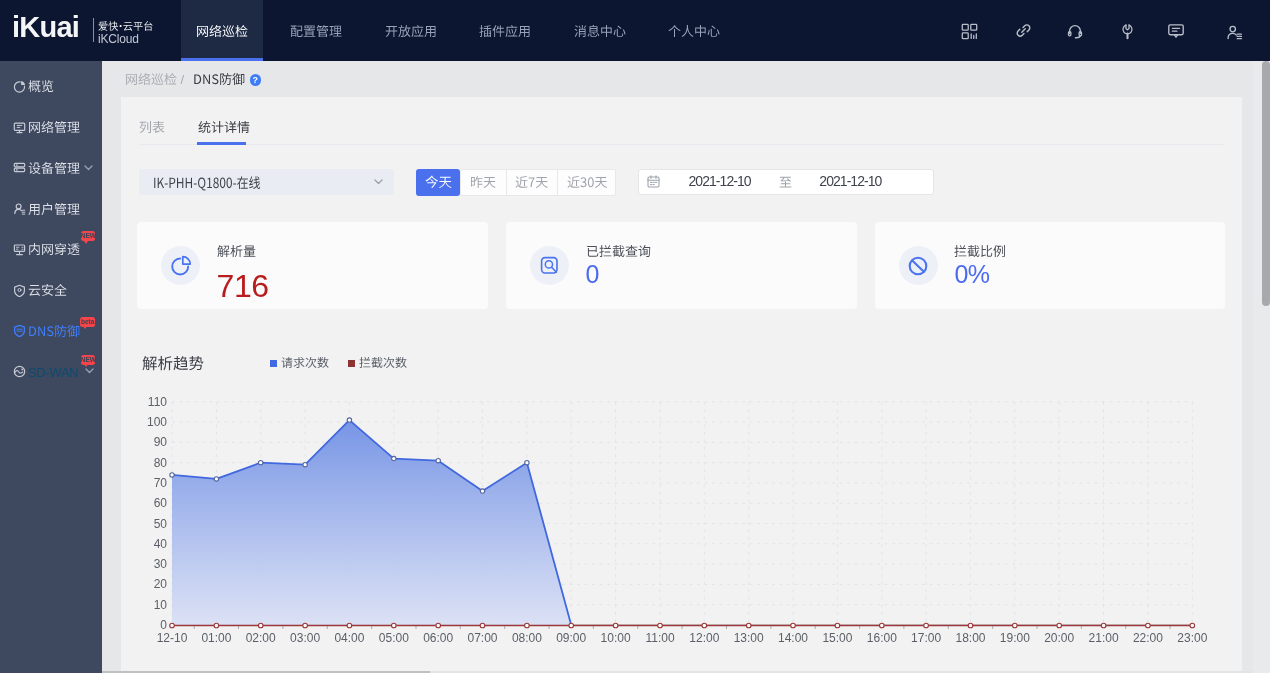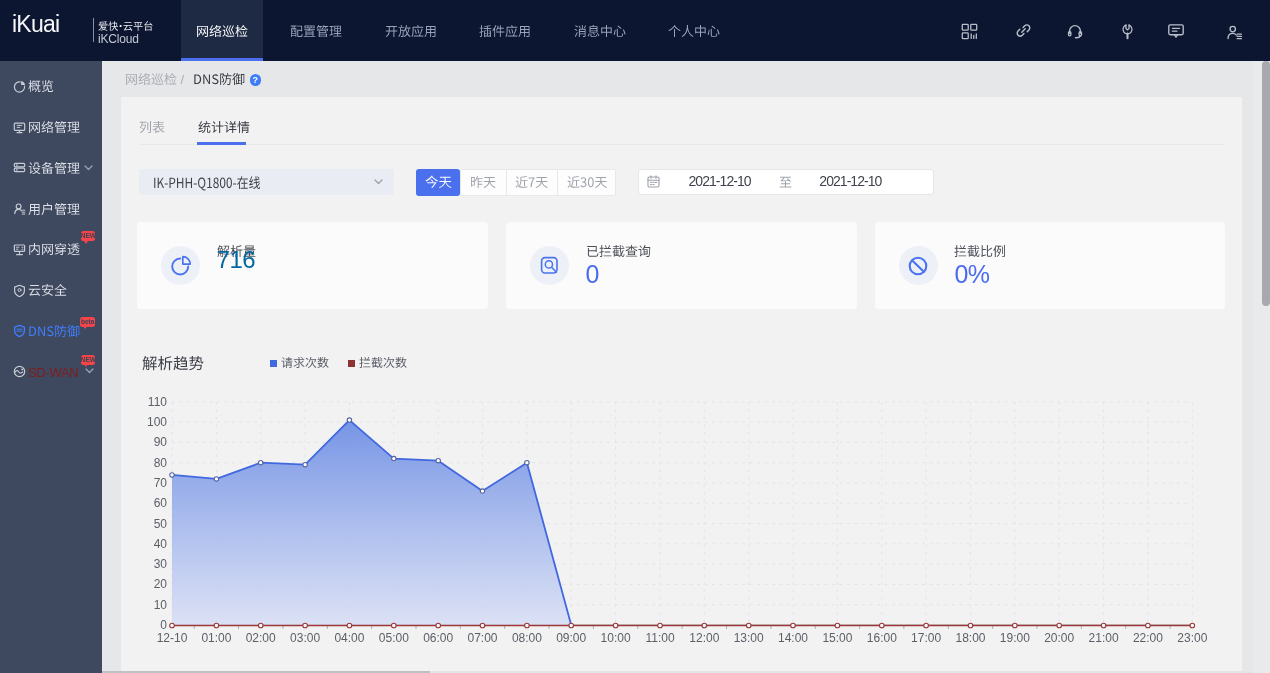--- a/index.html
+++ b/index.html
@@ -5,21 +5,21 @@
 font-family:"Liberation Sans",sans-serif;-webkit-font-smoothing:antialiased}
 #root{position:relative;width:1270px;height:673px}
 .abs{position:absolute}
 svg.ct{position:absolute;overflow:visible}
 .txt{position:absolute;white-space:nowrap}
 </style></head><body>
 <div id="root">
 <div class="abs" style="left:0;top:0;width:1270px;height:61px;background:#0d1631"></div>
 <div class="abs" style="left:181px;top:0;width:82px;height:61px;background:#1e2944"></div>
 <div class="abs" style="left:181px;top:58px;width:82px;height:3px;background:#4a70ee"></div>
-<div class="txt" style="left:12px;top:10.6px;font-size:23px;font-weight:normal;color:#f4f5f7;letter-spacing:-0.75px">iKuai</div>
+<div class="txt" style="left:12px;top:10.6px;font-size:29px;font-weight:bold;color:#f4f5f7;letter-spacing:-0.75px">iKuai</div>
 <div class="abs" style="left:92.5px;top:18px;width:1px;height:24px;background:#8b91a4"></div>
 <svg class="ct" style="left:98px;top:20.2px" width="57" height="14" viewBox="0 -10 57 14">
       <path fill="#eff1f4" d="M8.5 -8.7C6.8 -8.4 3.6 -8.2 1.1 -8.1C1.2 -8 1.3 -7.7 1.3 -7.5C3.8 -7.5 6.9 -7.7 8.8 -8ZM7.5 -7.7C7.3 -7.3 7 -6.7 6.7 -6.2H5.6C5.5 -6.6 5.3 -7.2 5.2 -7.6L4.6 -7.4C4.7 -7 4.8 -6.6 4.9 -6.2H3.3C3.2 -6.6 3 -7.1 2.8 -7.5L2.3 -7.3C2.4 -7 2.5 -6.6 2.6 -6.2H0.8V-4.5H1.5V-5.6H8.7V-4.5H9.4V-6.2H7.4C7.6 -6.6 7.9 -7.1 8.1 -7.5ZM4.1 -2.2H7.2C6.8 -1.7 6.3 -1.3 5.8 -1C5.1 -1.3 4.6 -1.7 4.1 -2.2ZM3.7 -5.3C3.7 -5 3.6 -4.7 3.5 -4.4H1.6V-3.7H3.3C2.8 -1.9 1.9 -0.7 0.4 0.1C0.6 0.3 0.8 0.6 0.9 0.7C2 0.1 2.8 -0.8 3.4 -2C3.9 -1.5 4.4 -1 5 -0.7C4.3 -0.3 3.4 -0.1 2.6 0C2.7 0.2 2.9 0.5 2.9 0.7C3.9 0.5 4.9 0.2 5.8 -0.3C6.7 0.2 7.9 0.5 9.1 0.7C9.1 0.5 9.3 0.2 9.5 0C8.4 -0.1 7.4 -0.3 6.5 -0.7C7.2 -1.2 7.8 -1.8 8.2 -2.6L7.8 -2.9L7.7 -2.9H3.8C3.9 -3.1 4 -3.4 4.1 -3.7H8.6V-4.4H4.3C4.3 -4.6 4.4 -4.9 4.4 -5.2Z M11.9 -8.8V0.8H12.7V-8.8ZM11 -6.8C10.9 -5.9 10.7 -4.8 10.5 -4.1L11.1 -3.9C11.3 -4.6 11.5 -5.9 11.6 -6.7ZM12.7 -6.9C13 -6.3 13.3 -5.4 13.5 -4.9L14 -5.2C13.9 -5.7 13.6 -6.5 13.2 -7.1ZM18.4 -4H16.8C16.8 -4.5 16.9 -4.9 16.9 -5.3V-6.4H18.4ZM16.1 -8.8V-7.2H14.1V-6.4H16.1V-5.3C16.1 -4.9 16.1 -4.5 16 -4H13.5V-3.2H15.9C15.7 -1.9 15 -0.7 13.2 0.3C13.4 0.4 13.6 0.7 13.7 0.9C15.5 -0.1 16.2 -1.4 16.6 -2.7C17.2 -1.1 18.1 0.2 19.6 0.9C19.7 0.6 19.9 0.3 20.1 0.1C18.7 -0.4 17.7 -1.7 17.2 -3.2H20V-4H19.1V-7.2H16.9V-8.8Z M22.6 -5.1C22 -5.1 21.5 -4.6 21.5 -4C21.5 -3.4 22 -2.9 22.6 -2.9C23.2 -2.9 23.7 -3.4 23.7 -4C23.7 -4.6 23.2 -5.1 22.6 -5.1Z M26.5 -8V-7.2H33.4V-8ZM26.3 0.5C26.7 0.3 27.3 0.3 32.9 -0.3C33.2 0.2 33.4 0.5 33.5 0.9L34.3 0.4C33.8 -0.6 32.7 -2.1 31.9 -3.3L31.2 -2.9C31.6 -2.3 32 -1.6 32.4 -1L27.3 -0.6C28.1 -1.6 29 -2.9 29.6 -4.2H34.5V-5H25.4V-4.2H28.6C27.9 -2.9 27.1 -1.6 26.8 -1.2C26.5 -0.8 26.2 -0.5 26 -0.4C26.1 -0.2 26.2 0.3 26.3 0.5Z M36.8 -6.6C37.2 -5.8 37.6 -4.8 37.7 -4.2L38.5 -4.5C38.3 -5.1 37.9 -6.1 37.5 -6.8ZM42.7 -6.9C42.5 -6.1 42 -5 41.6 -4.4L42.3 -4.2C42.7 -4.8 43.2 -5.8 43.5 -6.6ZM35.6 -3.7V-2.9H39.7V0.8H40.5V-2.9H44.7V-3.7H40.5V-7.3H44.1V-8.1H36.1V-7.3H39.7V-3.7Z M47 -3.6V0.8H47.8V0.3H52.8V0.8H53.6V-3.6ZM47.8 -0.5V-2.8H52.8V-0.5ZM46.5 -4.5C46.9 -4.6 47.5 -4.7 53.4 -5C53.6 -4.7 53.8 -4.3 54 -4.1L54.6 -4.6C54.1 -5.4 52.9 -6.7 51.9 -7.6L51.3 -7.2C51.8 -6.8 52.3 -6.2 52.8 -5.7L47.6 -5.4C48.5 -6.3 49.4 -7.4 50.2 -8.5L49.4 -8.9C48.6 -7.6 47.5 -6.2 47.1 -5.9C46.7 -5.5 46.5 -5.3 46.3 -5.2C46.3 -5 46.5 -4.6 46.5 -4.5Z"></path>
     </svg>
 <div class="txt" style="left:98px;top:32px;font-size:12px;color:#c3c8d4;letter-spacing:-0.2px">iKCloud</div>
 <svg class="ct" style="left:195.7px;top:23.2px" width="54" height="17" viewBox="0 -13 54 17">
       <path fill="#ffffff" d="M2.5 -7C3.1 -6.3 3.7 -5.4 4.3 -4.6C3.8 -3.2 3.1 -2 2.2 -1.1C2.4 -1 2.8 -0.7 3 -0.6C3.8 -1.4 4.4 -2.5 4.9 -3.7C5.3 -3.1 5.7 -2.5 5.9 -2L6.6 -2.7C6.3 -3.2 5.8 -3.9 5.3 -4.7C5.7 -5.8 5.9 -6.9 6.1 -8.2L5.2 -8.3C5.1 -7.3 4.9 -6.4 4.7 -5.6C4.1 -6.2 3.6 -6.9 3.1 -7.5ZM6.3 -7C6.9 -6.2 7.5 -5.4 8.1 -4.5C7.5 -3.1 6.8 -1.9 5.9 -1C6.1 -0.9 6.5 -0.6 6.6 -0.5C7.5 -1.3 8.1 -2.4 8.6 -3.6C9.1 -2.9 9.5 -2.2 9.7 -1.7L10.4 -2.2C10.1 -2.9 9.6 -3.8 9 -4.7C9.4 -5.7 9.6 -6.9 9.8 -8.2L8.9 -8.3C8.8 -7.3 8.6 -6.4 8.4 -5.6C7.9 -6.2 7.4 -6.9 6.9 -7.5ZM1.1 -10.1V1H2.1V-9.2H10.9V-0.3C10.9 -0 10.8 0 10.6 0.1C10.3 0.1 9.5 0.1 8.6 0C8.8 0.3 8.9 0.7 9 1C10.2 1 10.9 1 11.3 0.8C11.7 0.7 11.9 0.4 11.9 -0.3V-10.1Z M13.5 -0.7 13.8 0.3C15 -0.1 16.6 -0.5 18.1 -1L17.9 -1.9C16.3 -1.4 14.6 -0.9 13.5 -0.7ZM20.4 -11.1C19.9 -9.7 19 -8.3 18 -7.4L18.1 -7.6L17.2 -8.1C17 -7.7 16.7 -7.2 16.5 -6.8L14.8 -6.6C15.6 -7.7 16.3 -9.1 16.9 -10.4L16 -10.9C15.5 -9.3 14.5 -7.7 14.2 -7.2C13.9 -6.8 13.7 -6.5 13.4 -6.4C13.6 -6.2 13.7 -5.7 13.8 -5.5C14 -5.6 14.3 -5.7 15.9 -5.9C15.3 -5.1 14.8 -4.4 14.5 -4.1C14.1 -3.7 13.8 -3.4 13.5 -3.3C13.7 -3 13.8 -2.6 13.9 -2.4C14.1 -2.5 14.6 -2.7 17.8 -3.5C17.8 -3.7 17.7 -4.1 17.8 -4.3L15.4 -3.8C16.2 -4.8 17.1 -6 17.9 -7.3C18.1 -7.1 18.4 -6.7 18.5 -6.5C18.9 -6.9 19.3 -7.4 19.7 -7.9C20 -7.2 20.5 -6.6 21.1 -6.1C20.1 -5.5 19 -5 17.9 -4.6C18 -4.4 18.2 -4 18.3 -3.7C19.5 -4.1 20.7 -4.7 21.8 -5.5C22.8 -4.8 23.9 -4.2 25.2 -3.8C25.2 -4.1 25.4 -4.5 25.5 -4.7C24.4 -5 23.4 -5.5 22.5 -6.1C23.6 -7 24.4 -8 25 -9.3L24.4 -9.7L24.3 -9.7H20.8C21 -10 21.2 -10.4 21.3 -10.8ZM19.1 -3.8V0.9H20V0.3H23.7V0.9H24.6V-3.8ZM20 -0.6V-3H23.7V-0.6ZM23.7 -8.8C23.2 -8 22.6 -7.2 21.8 -6.6C21.1 -7.2 20.6 -7.9 20.2 -8.6L20.3 -8.8Z M26.8 -10.2C27.5 -9.5 28.4 -8.5 28.8 -7.9L29.6 -8.4C29.2 -9.1 28.3 -10 27.5 -10.7ZM31.5 -10.6C31.2 -9.5 30.5 -7.6 29.8 -6.2C30.7 -4.5 31.6 -2.5 31.9 -1.2L32.9 -1.6C32.5 -2.8 31.6 -4.7 30.8 -6.2C31.4 -7.5 32.1 -9.1 32.5 -10.4ZM34.2 -10.6C33.8 -9.5 33 -7.6 32.3 -6.2C33.3 -4.5 34.2 -2.5 34.6 -1.3L35.6 -1.7C35.2 -2.8 34.2 -4.7 33.3 -6.2C33.9 -7.5 34.7 -9.1 35.2 -10.4ZM36.9 -10.6C36.5 -9.5 35.6 -7.6 34.8 -6.2C35.9 -4.5 36.9 -2.5 37.3 -1.3L38.3 -1.7C37.8 -2.8 36.8 -4.7 35.9 -6.2C36.5 -7.5 37.4 -9 37.9 -10.4ZM29.2 -6.2H26.6V-5.3H28.2V-1.7C27.7 -1.4 27 -0.8 26.4 -0L27.1 0.9C27.7 -0.1 28.3 -0.9 28.7 -0.9C29 -0.9 29.4 -0.4 30 -0.1C30.9 0.5 32 0.7 33.7 0.7C34.9 0.7 37.3 0.6 38.2 0.5C38.2 0.3 38.4 -0.2 38.5 -0.5C37.2 -0.4 35.3 -0.2 33.7 -0.2C32.2 -0.2 31.1 -0.3 30.2 -0.9C29.7 -1.2 29.5 -1.5 29.2 -1.6Z M45.1 -6.9V-6H49.5V-6.9ZM44.2 -4.6C44.5 -3.6 44.9 -2.3 45 -1.5L45.8 -1.7C45.7 -2.5 45.3 -3.8 44.9 -4.8ZM46.7 -5C46.9 -4 47.1 -2.7 47.2 -1.8L48 -2C47.9 -2.8 47.7 -4.1 47.5 -5.1ZM41.3 -10.9V-8.4H39.6V-7.5H41.2C40.9 -5.8 40.2 -3.8 39.4 -2.7C39.6 -2.5 39.8 -2.1 39.9 -1.8C40.4 -2.6 40.9 -3.9 41.3 -5.3V1H42.2V-5.7C42.6 -5.1 42.9 -4.4 43.1 -4L43.7 -4.6C43.5 -5 42.5 -6.6 42.2 -7V-7.5H43.6V-8.4H42.2V-10.9ZM47.1 -11C46.2 -9.2 44.7 -7.5 43 -6.5C43.2 -6.3 43.5 -5.9 43.6 -5.7C45 -6.6 46.3 -7.9 47.2 -9.4C48.2 -8.1 49.7 -6.7 51.1 -5.9C51.2 -6.1 51.4 -6.5 51.6 -6.7C50.2 -7.5 48.6 -9 47.7 -10.2L48 -10.7ZM43.5 -0.5V0.4H51.2V-0.5H48.8C49.5 -1.7 50.3 -3.4 50.8 -4.8L49.9 -5.1C49.5 -3.7 48.7 -1.7 48 -0.5Z"></path>
     </svg>
 <svg class="ct" style="left:290.2px;top:23.2px" width="54" height="17" viewBox="0 -13 54 17">
       <path fill="#9ba3ba" d="M7.2 -10.3V-9.4H11.2V-6.2H7.2V-0.6C7.2 0.6 7.6 0.9 8.8 0.9C9.1 0.9 10.7 0.9 11 0.9C12.2 0.9 12.5 0.3 12.6 -1.8C12.3 -1.9 11.9 -2.1 11.7 -2.2C11.6 -0.4 11.5 -0 10.9 -0C10.6 -0 9.2 -0 8.9 -0C8.3 -0 8.2 -0.1 8.2 -0.6V-5.3H11.2V-4.4H12.1V-10.3ZM1.9 -2.1H5.5V-0.7H1.9ZM1.9 -2.8V-7.2H2.7V-6.2C2.7 -5.5 2.6 -4.6 1.9 -4C2 -3.9 2.2 -3.7 2.3 -3.6C3.1 -4.3 3.3 -5.4 3.3 -6.1V-7.2H4V-4.7C4 -4.1 4.2 -4 4.7 -4C4.8 -4 5.2 -4 5.3 -4H5.5V-2.8ZM0.7 -10.4V-9.5H2.6V-8H1.1V1H1.9V0.1H5.5V0.8H6.3V-8H4.8V-9.5H6.6V-10.4ZM3.3 -8V-9.5H4.1V-8ZM4.6 -7.2H5.5V-4.6L5.4 -4.6C5.4 -4.6 5.4 -4.5 5.2 -4.5C5.1 -4.5 4.8 -4.5 4.7 -4.5C4.6 -4.5 4.6 -4.6 4.6 -4.7Z M21.5 -9.7H23.7V-8.6H21.5ZM18.4 -9.7H20.6V-8.6H18.4ZM15.5 -9.7H17.5V-8.6H15.5ZM15.5 -5.6V-0.1H13.7V0.7H25.3V-0.1H23.5V-5.6H19.4L19.6 -6.3H25V-7.1H19.8L19.9 -7.8H24.6V-10.4H14.5V-7.8H18.9L18.8 -7.1H13.9V-6.3H18.7L18.5 -5.6ZM16.4 -0.1V-0.9H22.5V-0.1ZM16.4 -3.6H22.5V-2.8H16.4ZM16.4 -4.2V-4.9H22.5V-4.2ZM16.4 -2.2H22.5V-1.5H16.4Z M28.7 -5.7V1.1H29.7V0.6H36V1H37V-2.2H29.7V-3.1H36.3V-5.7ZM36 -0.2H29.7V-1.4H36ZM31.7 -8.1C31.9 -7.8 32 -7.5 32.1 -7.3H27.3V-5.1H28.3V-6.5H36.9V-5.1H37.9V-7.3H33.1C33 -7.6 32.8 -8 32.6 -8.3ZM29.7 -4.9H35.3V-3.8H29.7ZM28.2 -11C27.8 -9.8 27.3 -8.7 26.6 -8C26.8 -7.9 27.2 -7.7 27.4 -7.5C27.8 -8 28.1 -8.5 28.5 -9.1H29.4C29.6 -8.7 29.9 -8.1 30 -7.7L30.9 -8C30.8 -8.3 30.6 -8.7 30.3 -9.1H32.3V-9.9H28.8C28.9 -10.2 29 -10.5 29.1 -10.8ZM33.7 -10.9C33.4 -10 33 -9.1 32.4 -8.5C32.6 -8.3 33 -8.1 33.2 -8C33.5 -8.3 33.7 -8.7 34 -9.1H34.9C35.3 -8.6 35.6 -8 35.8 -7.7L36.6 -8C36.5 -8.3 36.2 -8.7 35.9 -9.1H38.2V-9.9H34.3C34.4 -10.2 34.5 -10.5 34.6 -10.8Z M45.2 -7H47.2V-5.3H45.2ZM48 -7H50V-5.3H48ZM45.2 -9.5H47.2V-7.8H45.2ZM48 -9.5H50V-7.8H48ZM43.1 -0.3V0.6H51.6V-0.3H48.1V-2.1H51.1V-3H48.1V-4.5H50.9V-10.3H44.3V-4.5H47.1V-3H44.1V-2.1H47.1V-0.3ZM39.5 -1.3 39.7 -0.3C40.8 -0.7 42.3 -1.2 43.7 -1.7L43.6 -2.6L42.1 -2.1V-5.4H43.5V-6.3H42.1V-9.1H43.7V-10H39.6V-9.1H41.2V-6.3H39.7V-5.4H41.2V-1.8C40.5 -1.6 39.9 -1.4 39.5 -1.3Z"></path>
@@ -83,21 +83,21 @@
     </svg>
 <svg class="ct" style="left:28px;top:241.2px" width="54" height="17" viewBox="0 -13 54 17">
       <path fill="#dde0e7" d="M1.3 -8.7V1.1H2.2V-7.7H6C5.9 -6 5.5 -3.9 2.6 -2.3C2.8 -2.2 3.1 -1.8 3.3 -1.6C5 -2.6 6 -3.8 6.5 -5.1C7.7 -4 9 -2.6 9.6 -1.8L10.5 -2.4C9.6 -3.4 8.1 -4.9 6.8 -6C6.9 -6.6 7 -7.2 7 -7.7H10.8V-0.3C10.8 -0 10.7 0.1 10.5 0.1C10.2 0.1 9.3 0.1 8.4 0C8.5 0.3 8.7 0.8 8.7 1C9.9 1 10.7 1 11.2 0.9C11.6 0.7 11.7 0.4 11.7 -0.2V-8.7H7V-10.9H6V-8.7Z M15.5 -7C16.1 -6.3 16.7 -5.4 17.3 -4.6C16.8 -3.2 16.1 -2 15.2 -1.1C15.4 -1 15.8 -0.7 16 -0.6C16.8 -1.4 17.4 -2.5 17.9 -3.7C18.3 -3.1 18.7 -2.5 18.9 -2L19.6 -2.7C19.3 -3.2 18.8 -3.9 18.3 -4.7C18.7 -5.8 18.9 -6.9 19.1 -8.2L18.2 -8.3C18.1 -7.3 17.9 -6.4 17.7 -5.6C17.1 -6.2 16.6 -6.9 16.1 -7.5ZM19.3 -7C19.9 -6.2 20.5 -5.4 21.1 -4.5C20.5 -3.1 19.8 -1.9 18.9 -1C19.1 -0.9 19.5 -0.6 19.6 -0.5C20.5 -1.3 21.1 -2.4 21.6 -3.6C22.1 -2.9 22.5 -2.2 22.7 -1.7L23.4 -2.2C23.1 -2.9 22.6 -3.8 22 -4.7C22.4 -5.7 22.6 -6.9 22.8 -8.2L21.9 -8.3C21.8 -7.3 21.6 -6.4 21.4 -5.6C20.9 -6.2 20.4 -6.9 19.9 -7.5ZM14.1 -10.1V1H15.1V-9.2H23.9V-0.3C23.9 -0 23.8 0 23.6 0.1C23.3 0.1 22.5 0.1 21.6 0C21.8 0.3 21.9 0.7 22 1C23.2 1 23.9 1 24.3 0.8C24.7 0.7 24.9 0.4 24.9 -0.3V-10.1Z M33.4 -7.7C34.6 -7.2 36.2 -6.5 37 -6H28.2C29.4 -6.4 30.6 -7.1 31.7 -7.8L30.9 -8.3C29.9 -7.6 28.5 -7 27.4 -6.6L27.8 -6H27.8V-5.1H34.2V-3.4H29.2C29.3 -3.8 29.4 -4.3 29.5 -4.7L28.5 -4.8C28.4 -4.1 28.2 -3.2 27.9 -2.5H32.8C31.2 -1.5 28.8 -0.7 26.6 -0.3C26.8 -0.1 27.1 0.2 27.2 0.5C29.7 -0 32.4 -1.1 34.1 -2.5H34.2V-0.1C34.2 0.1 34.1 0.1 33.9 0.1C33.7 0.1 33 0.1 32.2 0.1C32.3 0.4 32.5 0.8 32.5 1C33.5 1 34.2 1 34.6 0.9C35 0.7 35.1 0.4 35.1 -0.1V-2.5H38V-3.4H35.1V-5.1H37.6V-6H37L37.5 -6.7C36.7 -7.2 35.1 -7.9 33.9 -8.3ZM31.5 -10.7C31.7 -10.3 32 -9.9 32.1 -9.6H27V-7.5H28V-8.8H37V-7.5H38V-9.6H33.3C33.1 -10 32.7 -10.6 32.4 -11Z M39.8 -9.9C40.5 -9.3 41.4 -8.4 41.8 -7.8L42.6 -8.4C42.2 -9 41.3 -9.9 40.5 -10.5ZM50.1 -10.7C48.6 -10.4 45.7 -10.1 43.4 -10C43.5 -9.9 43.6 -9.5 43.6 -9.3C44.6 -9.4 45.7 -9.4 46.7 -9.5V-8.5H43.1V-7.7H46.1C45.2 -6.8 43.9 -6 42.7 -5.6C42.9 -5.4 43.1 -5.1 43.3 -4.9C44.5 -5.4 45.8 -6.3 46.7 -7.3V-5.6H47.6V-7.3C48.5 -6.3 49.8 -5.4 51 -5C51.1 -5.2 51.4 -5.5 51.6 -5.7C50.4 -6 49 -6.9 48.2 -7.7H51.4V-8.5H47.6V-9.6C48.8 -9.7 49.9 -9.9 50.7 -10ZM44.1 -5.2V-4.5H45.6C45.4 -3.1 44.8 -2.1 43 -1.5C43.2 -1.3 43.5 -1 43.5 -0.8C45.6 -1.5 46.3 -2.7 46.5 -4.5H48.1C48 -4.1 47.9 -3.6 47.8 -3.3H50C49.9 -2.3 49.7 -1.9 49.6 -1.8C49.5 -1.7 49.4 -1.7 49.1 -1.7C48.9 -1.7 48.3 -1.7 47.7 -1.7C47.8 -1.5 47.9 -1.2 47.9 -1C48.6 -0.9 49.2 -0.9 49.5 -0.9C49.9 -0.9 50.1 -1 50.3 -1.2C50.6 -1.5 50.8 -2.2 50.9 -3.7C50.9 -3.8 50.9 -4 50.9 -4H48.8L49.1 -5.2ZM42.3 -5.9H39.7V-5H41.3V-1.1C40.8 -0.8 40.2 -0.4 39.6 0.2L40.2 1C41 0.2 41.7 -0.4 42.2 -0.4C42.4 -0.4 42.8 -0.1 43.4 0.2C44.2 0.8 45.3 0.9 46.8 0.9C48.1 0.9 50.3 0.8 51.3 0.8C51.3 0.5 51.5 -0 51.6 -0.3C50.3 -0.1 48.3 -0 46.8 -0C45.4 -0 44.3 -0.1 43.5 -0.6C42.9 -1 42.6 -1.3 42.3 -1.3Z"></path>
     </svg>
 <svg class="ct" style="left:28px;top:281.9px" width="41" height="17" viewBox="0 -13 41 17">
       <path fill="#dde0e7" d="M2.1 -9.9V-8.9H10.9V-9.9ZM1.8 0.6C2.4 0.4 3.1 0.3 10.3 -0.3C10.6 0.2 10.9 0.7 11.1 1.1L12 0.5C11.4 -0.7 10 -2.6 8.9 -4.1L8.1 -3.6C8.6 -2.9 9.2 -2 9.7 -1.2L3.2 -0.7C4.2 -2 5.3 -3.6 6.1 -5.2H12.3V-6.2H0.7V-5.2H4.8C3.9 -3.5 2.8 -1.9 2.5 -1.5C2.1 -0.9 1.8 -0.6 1.5 -0.5C1.6 -0.2 1.8 0.3 1.8 0.6Z M18.4 -10.7C18.6 -10.3 18.8 -9.8 19 -9.4H14.2V-6.8H15.2V-8.5H23.8V-6.8H24.8V-9.4H20.1C19.9 -9.9 19.6 -10.5 19.4 -10.9ZM21.5 -4.9C21.1 -3.9 20.6 -3 19.8 -2.3C18.9 -2.7 17.9 -3 17 -3.3C17.4 -3.8 17.7 -4.3 18.1 -4.9ZM16.9 -4.9C16.4 -4.2 15.9 -3.5 15.5 -2.9C16.6 -2.5 17.8 -2.1 18.9 -1.6C17.7 -0.8 16 -0.2 14.1 0.1C14.3 0.3 14.6 0.8 14.7 1C16.8 0.5 18.6 -0.1 20 -1.2C21.6 -0.5 23.1 0.3 24.1 0.9L24.9 0.1C23.9 -0.5 22.4 -1.2 20.8 -1.9C21.6 -2.7 22.2 -3.7 22.6 -4.9H25.2V-5.8H18.6C18.9 -6.5 19.3 -7.1 19.5 -7.7L18.5 -8C18.2 -7.3 17.8 -6.6 17.4 -5.8H13.9V-4.9Z M32.4 -11.1C31.1 -9 28.7 -7.1 26.3 -6C26.6 -5.8 26.9 -5.5 27 -5.2C27.5 -5.5 28.1 -5.8 28.6 -6.1V-5.3H32V-3.2H28.6V-2.4H32V-0.2H27V0.7H38.1V-0.2H33V-2.4H36.5V-3.2H33V-5.3H36.5V-6.1C37 -5.8 37.5 -5.5 38 -5.2C38.2 -5.4 38.5 -5.8 38.7 -6C36.6 -7.1 34.7 -8.4 33 -10.3L33.3 -10.7ZM28.6 -6.1C30.1 -7.1 31.4 -8.3 32.5 -9.6C33.7 -8.2 35 -7.1 36.5 -6.1Z"></path>
     </svg>
 <svg class="ct" style="left:28px;top:322.6px" width="54" height="17" viewBox="0 -13 54 17">
       <path fill="#3f7efd" d="M1.3 0H3.7C6.6 0 8.2 -1.8 8.2 -4.8C8.2 -7.8 6.6 -9.5 3.7 -9.5H1.3ZM2.5 -1V-8.6H3.6C5.8 -8.6 6.9 -7.2 6.9 -4.8C6.9 -2.4 5.8 -1 3.6 -1Z M10.3 0H11.4V-5C11.4 -6 11.3 -7 11.2 -8H11.3L12.3 -6L15.8 0H17V-9.5H15.9V-4.6C15.9 -3.6 16 -2.5 16.1 -1.6H16L15 -3.5L11.5 -9.5H10.3Z M22.3 0.2C24.3 0.2 25.5 -1 25.5 -2.5C25.5 -4 24.7 -4.6 23.6 -5.1L22.2 -5.7C21.5 -6 20.6 -6.3 20.6 -7.3C20.6 -8.1 21.3 -8.6 22.4 -8.6C23.3 -8.6 24 -8.3 24.6 -7.8L25.2 -8.5C24.5 -9.2 23.5 -9.7 22.4 -9.7C20.7 -9.7 19.4 -8.6 19.4 -7.2C19.4 -5.8 20.5 -5.1 21.3 -4.7L22.7 -4.1C23.6 -3.7 24.3 -3.4 24.3 -2.4C24.3 -1.5 23.6 -0.9 22.3 -0.9C21.3 -0.9 20.4 -1.4 19.7 -2.1L19 -1.2C19.8 -0.4 20.9 0.2 22.3 0.2Z M33.9 -10.7C34.1 -10.1 34.4 -9.2 34.5 -8.7L35.4 -9C35.3 -9.5 35 -10.3 34.8 -10.9ZM30.9 -8.7V-7.8H33C32.9 -4.3 32.6 -1.3 29.8 0.3C30 0.5 30.3 0.8 30.4 1C32.7 -0.3 33.5 -2.4 33.8 -4.9H36.7C36.6 -1.6 36.4 -0.4 36.2 -0.1C36 0.1 35.9 0.1 35.7 0.1C35.4 0.1 34.7 0.1 34 0C34.2 0.3 34.3 0.7 34.3 1C35 1 35.7 1.1 36.1 1C36.5 1 36.8 0.9 37 0.6C37.4 0.1 37.5 -1.4 37.7 -5.4C37.7 -5.5 37.7 -5.8 37.7 -5.8H33.9C33.9 -6.5 33.9 -7.1 34 -7.8H38.5V-8.7ZM27.2 -10.4V1H28.1V-9.5H30C29.7 -8.6 29.3 -7.3 28.9 -6.4C29.9 -5.3 30.1 -4.4 30.1 -3.7C30.1 -3.3 30 -2.9 29.8 -2.8C29.7 -2.7 29.6 -2.6 29.4 -2.6C29.2 -2.6 28.9 -2.6 28.6 -2.7C28.7 -2.4 28.8 -2 28.8 -1.8C29.1 -1.8 29.5 -1.8 29.8 -1.8C30 -1.8 30.3 -1.9 30.5 -2C30.9 -2.3 31 -2.9 31 -3.6C31 -4.4 30.8 -5.4 29.8 -6.5C30.3 -7.5 30.8 -8.9 31.2 -10L30.5 -10.4L30.4 -10.4Z M41.7 -10.9C41.2 -10.1 40.3 -9 39.5 -8.3C39.6 -8.2 39.9 -7.8 40 -7.6C40.9 -8.4 41.9 -9.5 42.6 -10.6ZM48 -9.9V1H48.9V-9H50.5V-2C50.5 -1.8 50.4 -1.8 50.3 -1.8C50.2 -1.8 49.8 -1.8 49.3 -1.8C49.5 -1.5 49.6 -1.1 49.6 -0.9C50.3 -0.9 50.7 -0.9 51 -1.1C51.3 -1.2 51.3 -1.5 51.3 -1.9V-9.9ZM41.9 -8.3C41.3 -6.9 40.3 -5.6 39.3 -4.6C39.5 -4.4 39.8 -4 39.9 -3.8C40.2 -4.2 40.6 -4.6 41 -5.1V1H41.9V-6.4C42.1 -6.8 42.4 -7.1 42.5 -7.5C42.8 -7.4 43.1 -7.2 43.3 -7C43.6 -7.5 43.9 -8 44.1 -8.6H45V-6.6H42.8V-5.7H45V-0.9L44 -0.8V-4.7H43.2V-0.7L42.4 -0.6L42.7 0.3C44 0.1 46 -0.2 47.8 -0.5L47.8 -1.3L45.9 -1V-3.3H47.5V-4.1H45.9V-5.7H47.6V-6.6H45.9V-8.6H47.5V-9.5H44.4C44.6 -9.9 44.7 -10.3 44.8 -10.8L43.9 -10.9C43.6 -9.7 43.2 -8.5 42.6 -7.6L42.8 -8Z"></path>
     </svg>
-<div class="txt" style="left:28px;top:364.5px;font-size:13px;color:#7f1d1d;letter-spacing:-0.3px">SD-WAN</div>
+<div class="txt" style="left:28px;top:364.5px;font-size:13px;color:#0c4a6e;letter-spacing:-0.3px">SD-WAN</div>
 <svg class="abs" style="left:13px;top:80.0px" width="13" height="13" viewBox="0 0 13 13" fill="none" stroke="#c6cbd5" stroke-width="1.2" stroke-linecap="round" stroke-linejoin="round">
       <path d="M7.3 2a5.1 5.1 0 104.2 4.2"></path>
       <path d="M8.1 1a4.6 4.6 0 013.9 3.9L8.1 4.9z" fill="#c6cbd5" stroke="none"></path>
     </svg>
     <svg class="abs" style="left:13px;top:120.7px" width="13" height="13" viewBox="0 0 13 13" fill="none" stroke="#c6cbd5" stroke-width="1.2" stroke-linecap="round" stroke-linejoin="round">
       <rect x="1.3" y="2.2" width="10.4" height="7.2" rx="1"></rect>
       <path d="M4.2 4.4h4.6M4.2 6.4h2.6" stroke-width="1"></path>
       <path d="M6.5 9.4v2M4 11.6h5"></path>
     </svg>
     <svg class="abs" style="left:13px;top:161.4px" width="13" height="13" viewBox="0 0 13 13" fill="none" stroke="#c6cbd5" stroke-width="1.2" stroke-linecap="round" stroke-linejoin="round">
@@ -197,21 +197,21 @@
 <div class="txt" style="left:819.3px;top:173.4px;font-size:14px;color:#3f434b;letter-spacing:-0.95px">2021-12-10</div>
 <div class="abs" style="left:137.0px;top:222.4px;width:350.5px;height:86.6px;background:#fbfbfc;border-radius:4px"></div>
 <div class="abs" style="left:161.0px;top:246.3px;width:39px;height:39px;border-radius:50%;background:#edf1f7"></div>
 <svg class="abs" style="left:169.5px;top:254.8px" width="22" height="22" viewBox="0 0 22 22" fill="none" stroke="#4a73f0" stroke-linecap="round">
       <path d="M10.2 3.5a8 8 0 108 8" stroke-width="1.9"></path>
       <path d="M12.8 1.7a7.4 7.4 0 017.4 7.4h-7.4z" stroke-width="1.7" stroke-linejoin="round"></path>
     </svg>
 <svg class="ct" style="left:216.6px;top:242.6px" width="41" height="17" viewBox="0 -13 41 17">
       <path fill="#4b4e55" d="M3.4 -6.9V-5.3H2.2V-6.9ZM4.1 -6.9H5.3V-5.3H4.1ZM2.1 -7.6C2.3 -8 2.5 -8.5 2.7 -9H4.4C4.3 -8.5 4.1 -8 3.8 -7.6ZM2.5 -10.9C2.1 -9.3 1.3 -7.8 0.4 -6.8C0.6 -6.7 1 -6.4 1.1 -6.2L1.4 -6.6V-4.2C1.4 -2.7 1.3 -0.8 0.4 0.6C0.6 0.7 1 0.9 1.2 1.1C1.7 0.2 2 -0.9 2.1 -2.1H3.4V0.4H4.1V-2.1H5.3V-0.1C5.3 0.1 5.3 0.1 5.1 0.1C5 0.1 4.6 0.1 4.2 0.1C4.3 0.3 4.4 0.7 4.4 0.9C5.1 0.9 5.5 0.9 5.8 0.8C6 0.6 6.1 0.4 6.1 -0.1V-7.6H4.7C5.1 -8.2 5.4 -8.8 5.6 -9.4L5 -9.8L4.8 -9.8H3C3.1 -10.1 3.2 -10.4 3.3 -10.7ZM3.4 -4.5V-2.8H2.2C2.2 -3.3 2.2 -3.7 2.2 -4.2V-4.5ZM4.1 -4.5H5.3V-2.8H4.1ZM7.6 -6C7.4 -4.9 7 -3.8 6.4 -3.1C6.6 -3 7 -2.8 7.2 -2.7C7.4 -3 7.6 -3.4 7.8 -3.9H9.3V-2.3H6.6V-1.5H9.3V1H10.2V-1.5H12.5V-2.3H10.2V-3.9H12.1V-4.8H10.2V-6H9.3V-4.8H8.2C8.3 -5.1 8.4 -5.5 8.4 -5.8ZM6.6 -10.3V-9.4H8.4C8.2 -8.2 7.7 -7.2 6.3 -6.6C6.5 -6.4 6.8 -6.1 6.9 -5.9C8.4 -6.6 9 -7.9 9.3 -9.4H11.2C11.1 -7.9 11 -7.3 10.9 -7.1C10.8 -7 10.7 -7 10.5 -7C10.3 -7 9.8 -7 9.3 -7.1C9.5 -6.9 9.5 -6.5 9.6 -6.3C10.1 -6.2 10.6 -6.2 10.9 -6.3C11.2 -6.3 11.4 -6.4 11.6 -6.6C11.9 -6.9 12 -7.7 12.1 -9.9C12.1 -10 12.1 -10.3 12.1 -10.3Z M19.3 -9.5V-5.5C19.3 -3.7 19.1 -1.2 18 0.5C18.2 0.6 18.6 0.9 18.8 1C20 -0.8 20.2 -3.5 20.2 -5.5V-5.5H22.6V1H23.5V-5.5H25.4V-6.5H20.2V-8.8C21.8 -9.1 23.5 -9.5 24.7 -10L23.9 -10.8C22.8 -10.3 20.9 -9.8 19.3 -9.5ZM15.7 -10.9V-8.1H13.8V-7.2H15.6C15.2 -5.4 14.3 -3.4 13.4 -2.3C13.6 -2 13.8 -1.7 13.9 -1.4C14.6 -2.3 15.2 -3.7 15.7 -5.1V1H16.7V-5.3C17.1 -4.6 17.6 -3.8 17.8 -3.3L18.5 -4.1C18.2 -4.5 17.1 -6 16.7 -6.5V-7.2H18.6V-8.1H16.7V-10.9Z M29.2 -8.6H35.7V-7.9H29.2ZM29.2 -9.9H35.7V-9.2H29.2ZM28.3 -10.5V-7.3H36.7V-10.5ZM26.7 -6.8V-6H38.3V-6.8ZM29 -3.5H32V-2.8H29ZM33 -3.5H36.1V-2.8H33ZM29 -4.8H32V-4.1H29ZM33 -4.8H36.1V-4.1H33ZM26.6 -0V0.7H38.4V-0H33V-0.8H37.3V-1.5H33V-2.2H37.1V-5.5H28.1V-2.2H32V-1.5H27.7V-0.8H32V-0Z"></path>
     </svg>
-<div class="txt" style="left:216.6px;top:246px;font-size:24px;color:#0369a1;letter-spacing:-.5px">716</div>
+<div class="txt" style="left:216.6px;top:268px;font-size:32px;color:#b91c1c;letter-spacing:-.5px">716</div>
 <div class="abs" style="left:506.0px;top:222.4px;width:350.5px;height:86.6px;background:#fbfbfc;border-radius:4px"></div>
 <div class="abs" style="left:530.0px;top:246.3px;width:39px;height:39px;border-radius:50%;background:#edf1f7"></div>
 <svg class="abs" style="left:538.5px;top:254.8px" width="22" height="22" viewBox="0 0 22 22" fill="none" stroke="#4a73f0" stroke-linecap="round">
       <rect x="2.6" y="2.6" width="15.4" height="15.4" rx="3.4" stroke-width="1.6"></rect>
       <circle cx="9.9" cy="9.4" r="3.6" stroke-width="1.5"></circle>
       <path d="M12.6 12.2l4.8 5" stroke-width="1.5"></path>
     </svg>
 <svg class="ct" style="left:585.6px;top:242.6px" width="67" height="17" viewBox="0 -13 67 17">
       <path fill="#4b4e55" d="M1.2 -10.1V-9.1H9.7V-5.7H2.9V-7.9H1.9V-1.3C1.9 0.3 2.6 0.7 4.7 0.7C5.2 0.7 9 0.7 9.6 0.7C11.7 0.7 12.1 -0 12.4 -2.4C12.1 -2.5 11.6 -2.7 11.4 -2.8C11.2 -0.7 11 -0.3 9.6 -0.3C8.7 -0.3 5.3 -0.3 4.6 -0.3C3.2 -0.3 2.9 -0.5 2.9 -1.3V-4.8H9.7V-4.1H10.7V-10.1Z M18.8 -10.4C19.3 -9.7 19.8 -8.7 20 -8.1L20.8 -8.5C20.6 -9.1 20.1 -10 19.6 -10.7ZM18.6 -4.4V-3.5H24.2V-4.4ZM17.6 -0.6V0.3H25.3V-0.6ZM18.1 -8V-7.1H24.9V-8H22.8C23.3 -8.7 23.8 -9.7 24.2 -10.5L23.2 -10.8C22.9 -10 22.3 -8.8 21.8 -8ZM15.3 -10.9V-8.2H13.7V-7.3H15.3V-4.4C14.6 -4.3 13.9 -4.1 13.4 -4L13.6 -3L15.3 -3.5V-0.1C15.3 0.1 15.2 0.1 15.1 0.2C14.9 0.2 14.4 0.2 13.8 0.1C13.9 0.4 14 0.8 14.1 1.1C14.9 1.1 15.4 1 15.7 0.9C16.1 0.7 16.2 0.5 16.2 -0.1V-3.7L17.8 -4.2L17.7 -5.1L16.2 -4.7V-7.3H17.6V-8.2H16.2V-10.9Z M35.4 -10.2C36.1 -9.6 36.9 -8.8 37.3 -8.3L38 -8.8C37.6 -9.3 36.8 -10.1 36.1 -10.6ZM30.1 -6.5C30.3 -6.1 30.5 -5.8 30.7 -5.4H28.8C29 -5.8 29.2 -6.2 29.4 -6.5L28.6 -6.8C28.1 -5.6 27.3 -4.5 26.5 -3.8C26.7 -3.6 27 -3.3 27.2 -3.2C27.4 -3.4 27.6 -3.6 27.8 -3.8V0.8H28.6V0.1H32.9L32.5 0.4C32.7 0.5 33 0.8 33.2 1C33.9 0.5 34.5 -0.1 35.1 -0.8C35.6 0.3 36.2 0.9 37 0.9C38 0.9 38.3 0.3 38.5 -1.7C38.2 -1.7 37.9 -1.9 37.7 -2.1C37.6 -0.6 37.5 -0.1 37.1 -0.1C36.6 -0.1 36.1 -0.6 35.8 -1.6C36.6 -2.9 37.2 -4.3 37.7 -5.8L36.8 -6.1C36.5 -5 36 -3.8 35.4 -2.8C35.2 -3.9 35 -5.3 34.8 -6.9H38.3V-7.7H34.8C34.7 -8.7 34.7 -9.8 34.7 -10.9H33.8C33.8 -9.8 33.8 -8.8 33.9 -7.7H30.6V-8.9H33V-9.7H30.6V-10.9H29.7V-9.7H27.2V-8.9H29.7V-7.7H26.7V-6.9H33.9C34 -4.9 34.3 -3.1 34.7 -1.8C34.3 -1.2 33.8 -0.6 33.2 -0.2V-0.7H31.3V-1.6H33V-2.3H31.3V-3.2H33V-3.8H31.3V-4.7H33.2V-5.4H31.6C31.4 -5.8 31.1 -6.4 30.8 -6.7ZM30.5 -3.2V-2.3H28.6V-3.2ZM30.5 -3.8H28.6V-4.7H30.5ZM30.5 -1.6V-0.7H28.6V-1.6Z M42.8 -2.8H48.1V-1.7H42.8ZM42.8 -4.6H48.1V-3.5H42.8ZM41.9 -5.3V-1H49.1V-5.3ZM40 -0.3V0.6H51.1V-0.3ZM45 -10.9V-9.3H39.7V-8.4H43.9C42.8 -7.2 41.1 -6.1 39.5 -5.5C39.7 -5.3 40 -5 40.1 -4.7C41.9 -5.4 43.8 -6.8 45 -8.3V-5.7H45.9V-8.4C47.1 -6.9 49.1 -5.5 50.9 -4.8C51 -5.1 51.3 -5.5 51.5 -5.6C49.9 -6.1 48.1 -7.2 47 -8.4H51.3V-9.3H45.9V-10.9Z M53.5 -10.1C54.1 -9.5 54.9 -8.6 55.3 -8.1L56 -8.7C55.6 -9.3 54.8 -10.1 54.2 -10.6ZM52.5 -6.9V-5.9H54.4V-1.4C54.4 -0.9 54 -0.5 53.8 -0.3C53.9 -0.1 54.2 0.3 54.3 0.5C54.5 0.3 54.8 -0 57 -1.7C56.9 -1.9 56.8 -2.2 56.7 -2.5L55.3 -1.5V-6.9ZM58.6 -10.9C58 -9.3 57.1 -7.6 56.1 -6.6C56.3 -6.4 56.7 -6.1 56.9 -5.9C57.4 -6.5 57.9 -7.3 58.4 -8.1H63.3C63.1 -2.6 62.9 -0.6 62.5 -0.1C62.3 0 62.2 0.1 61.9 0.1C61.6 0.1 60.9 0.1 60.1 0C60.3 0.3 60.4 0.7 60.4 1C61.1 1 61.9 1 62.3 1C62.7 0.9 63 0.8 63.3 0.4C63.8 -0.2 64 -2.3 64.2 -8.4C64.2 -8.6 64.2 -9 64.2 -9H58.9C59.1 -9.5 59.4 -10.1 59.6 -10.7ZM60.7 -3.8V-2.4H58.5V-3.8ZM60.7 -4.6H58.5V-6H60.7ZM57.6 -6.8V-0.8H58.5V-1.6H61.6V-6.8Z"></path>
     </svg>

